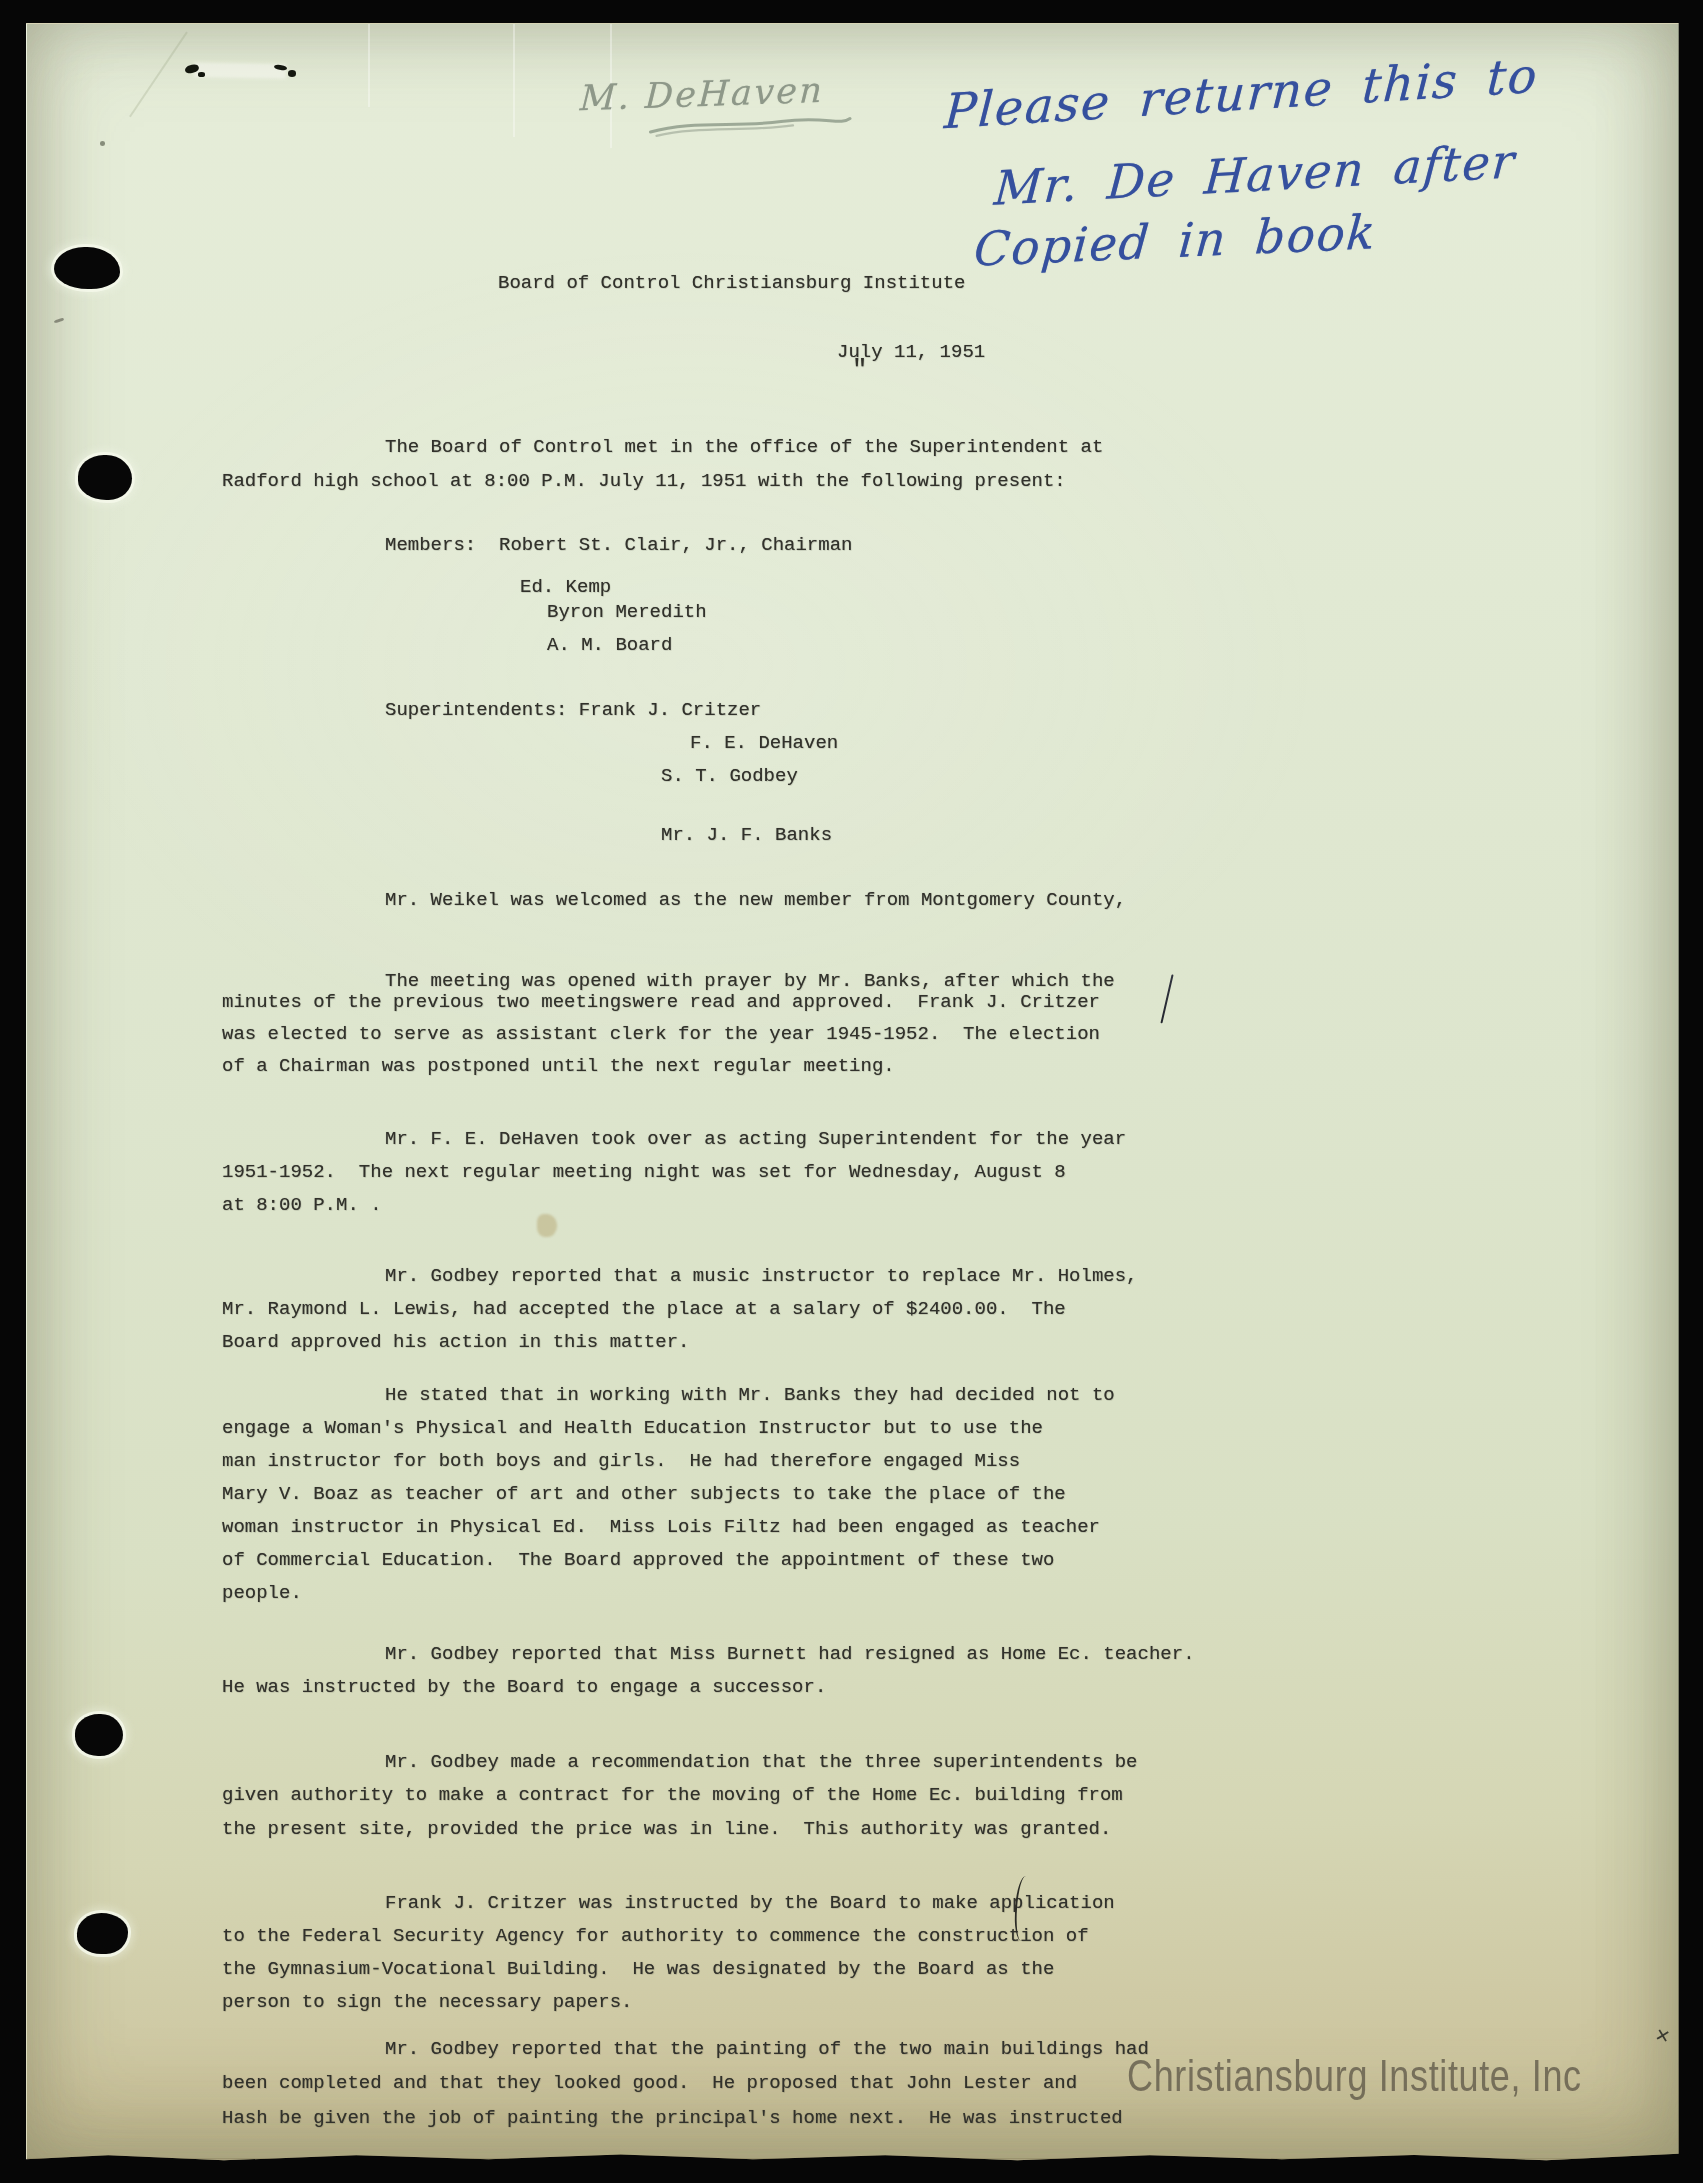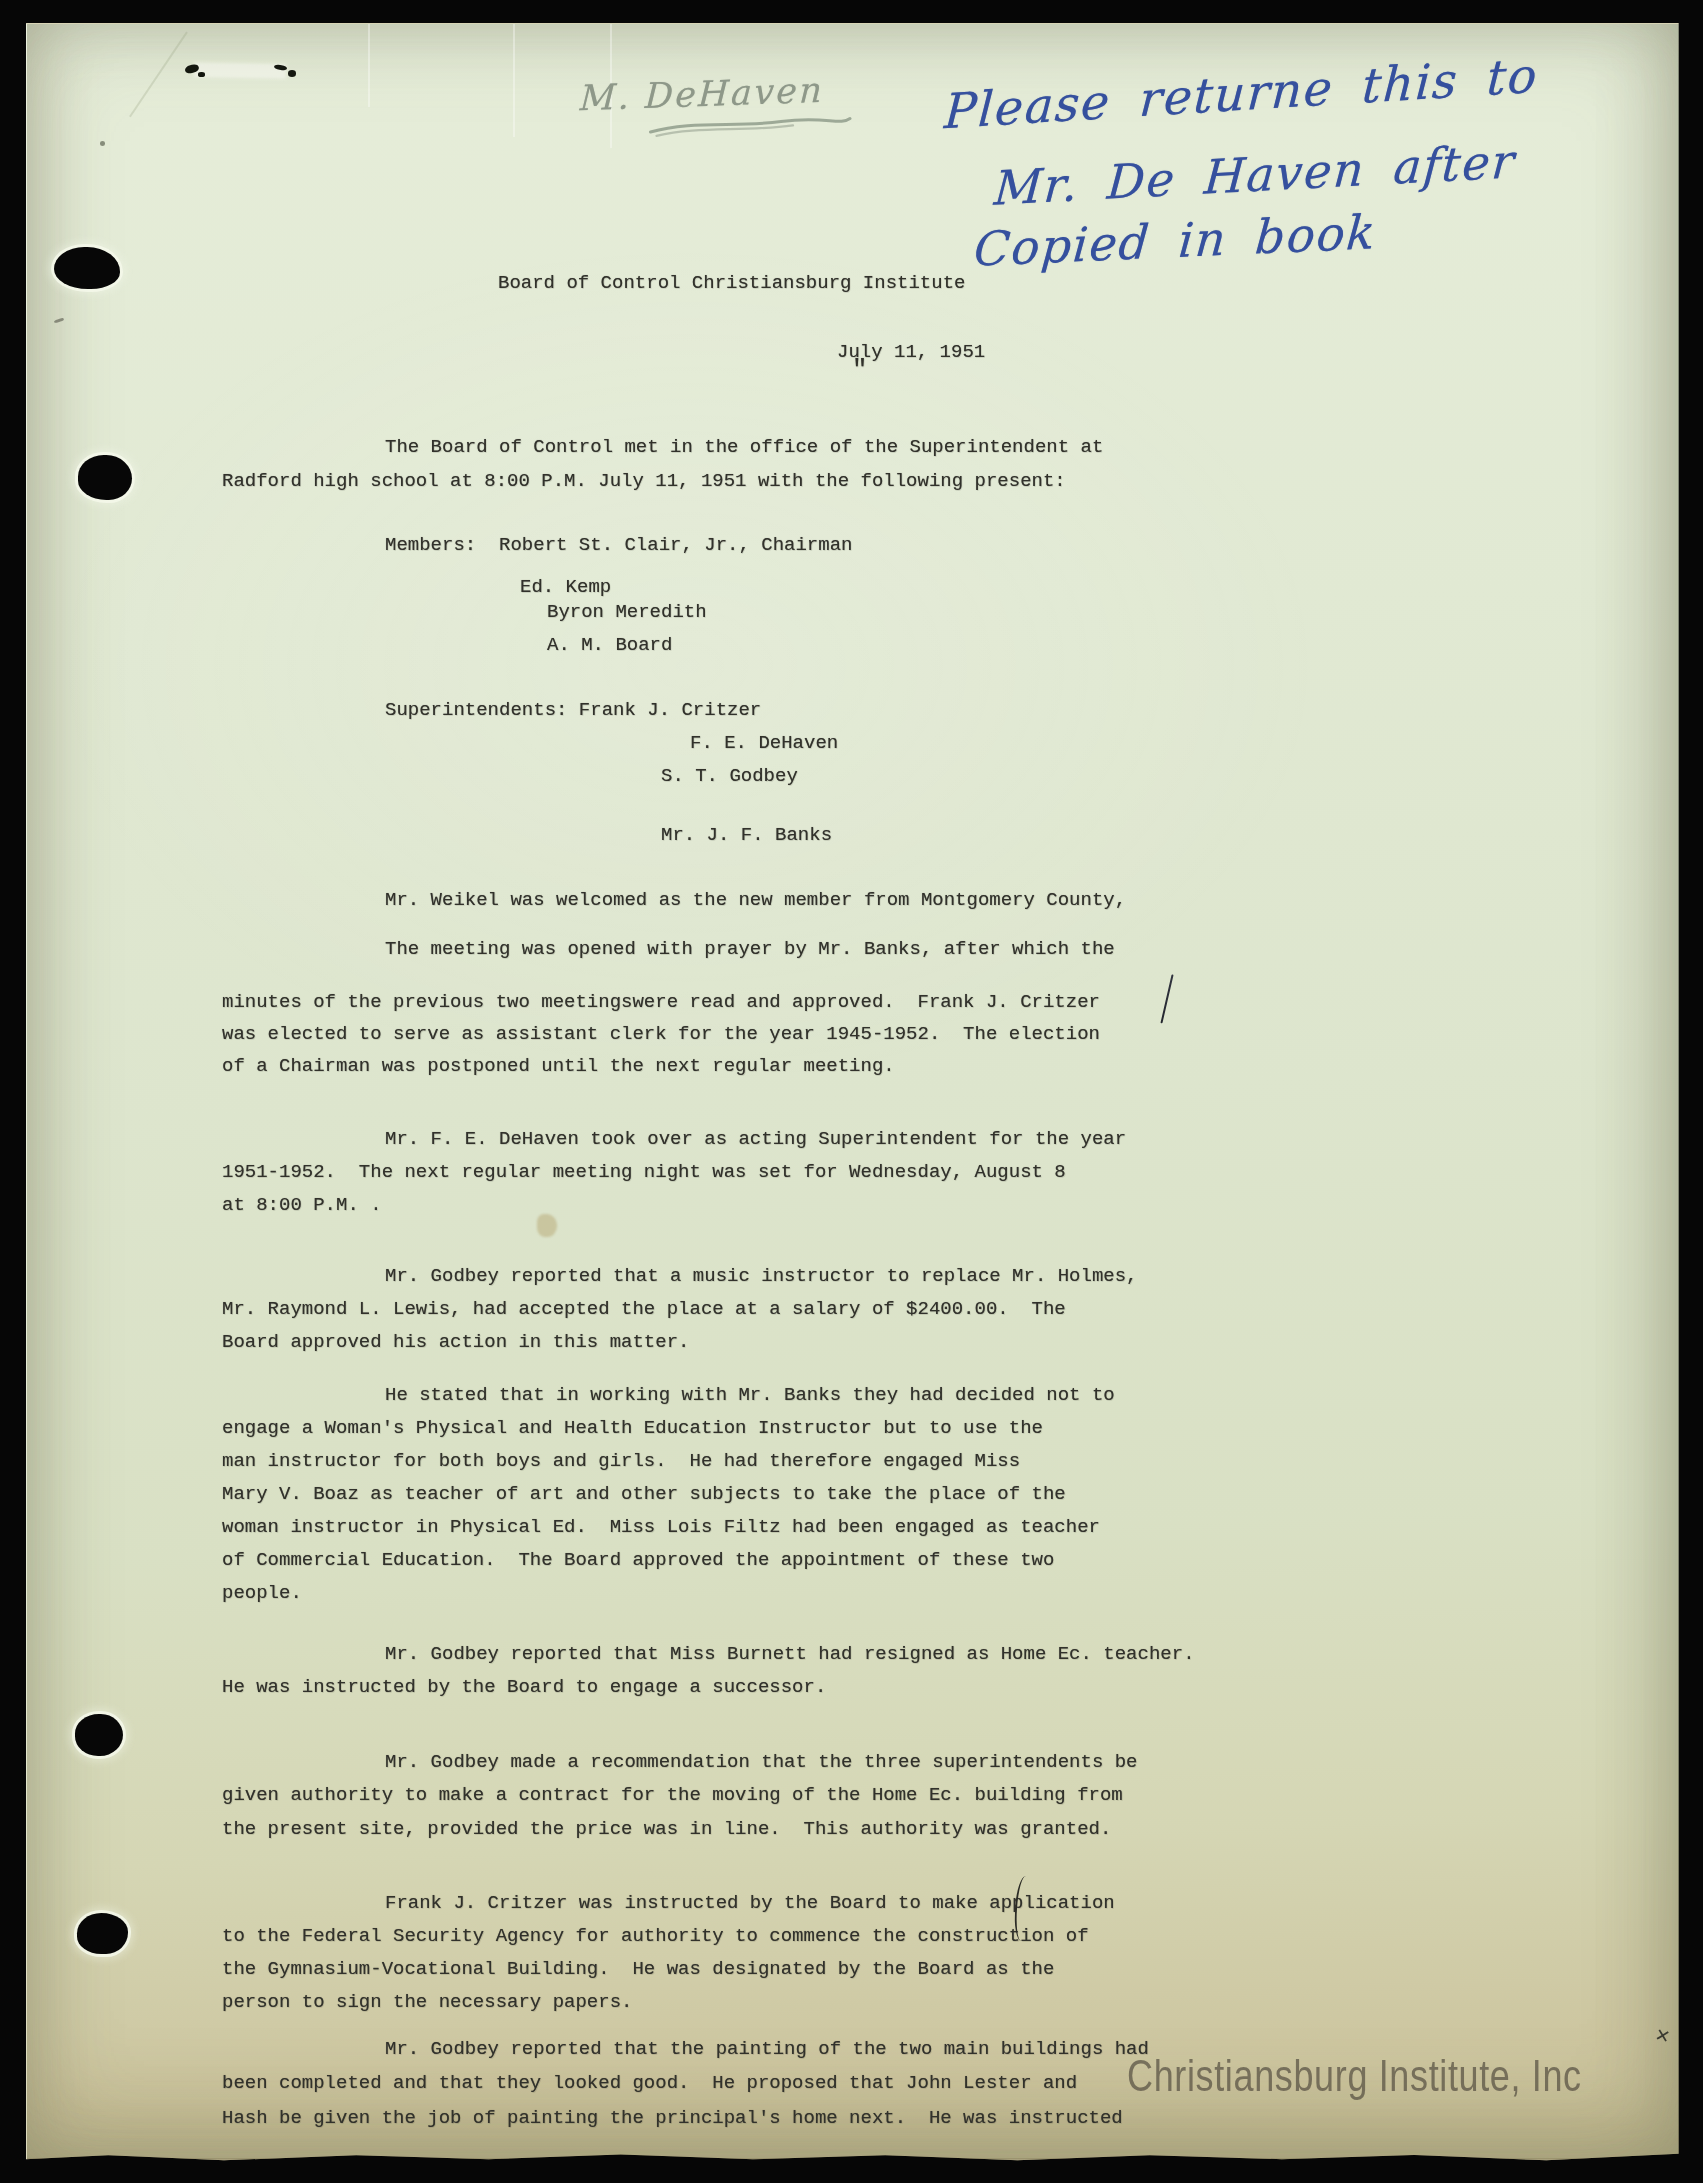--- a/index.html
+++ b/index.html
@@ -88,21 +88,21 @@
   <div class="tline" style="left:547px;top:597px;">Byron Meredith</div>
   <div class="tline" style="left:547px;top:630px;">A. M. Board</div>
 
   <div class="tline" style="left:385px;top:695px;">Superintendents: Frank J. Critzer</div>
   <div class="tline" style="left:661px;top:728px;margin-left:29px;">F. E. DeHaven</div>
   <div class="tline" style="left:661px;top:761px;">S. T. Godbey</div>
 
   <div class="tline" style="left:661px;top:820px;">Mr. J. F. Banks</div>
   <div class="tline" style="left:385px;top:885px;">Mr. Weikel was welcomed as the new member from Montgomery County,</div>
 
-  <div class="tline" style="left:385px;top:934px;text-align:center;">The meeting was opened with prayer by Mr. Banks, after which the</div>
+  <div class="tline" style="left:385px;top:966px;text-align:center;">The meeting was opened with prayer by Mr. Banks, after which the</div>
   <div class="tline" style="left:222px;top:987px;">minutes of the previous two meetingswere read and approved.  Frank J. Critzer</div>
   <div class="tline" style="left:222px;top:1019px;">was elected to serve as assistant clerk for the year 1945-1952.  The election</div>
   <div class="tline" style="left:222px;top:1051px;">of a Chairman was postponed until the next regular meeting.</div>
 
   <div class="tline" style="left:385px;top:1124px;">Mr. F. E. DeHaven took over as acting Superintendent for the year</div>
   <div class="tline" style="left:222px;top:1157px;">1951-1952.  The next regular meeting night was set for Wednesday, August 8</div>
   <div class="tline" style="left:222px;top:1190px;">at 8:00 P.M. .</div>
 
   <div class="tline" style="left:385px;top:1261px;">Mr. Godbey reported that a music instructor to replace Mr. Holmes,</div>
   <div class="tline" style="left:222px;top:1294px;">Mr. Raymond L. Lewis, had accepted the place at a salary of $2400.00.  The</div>

